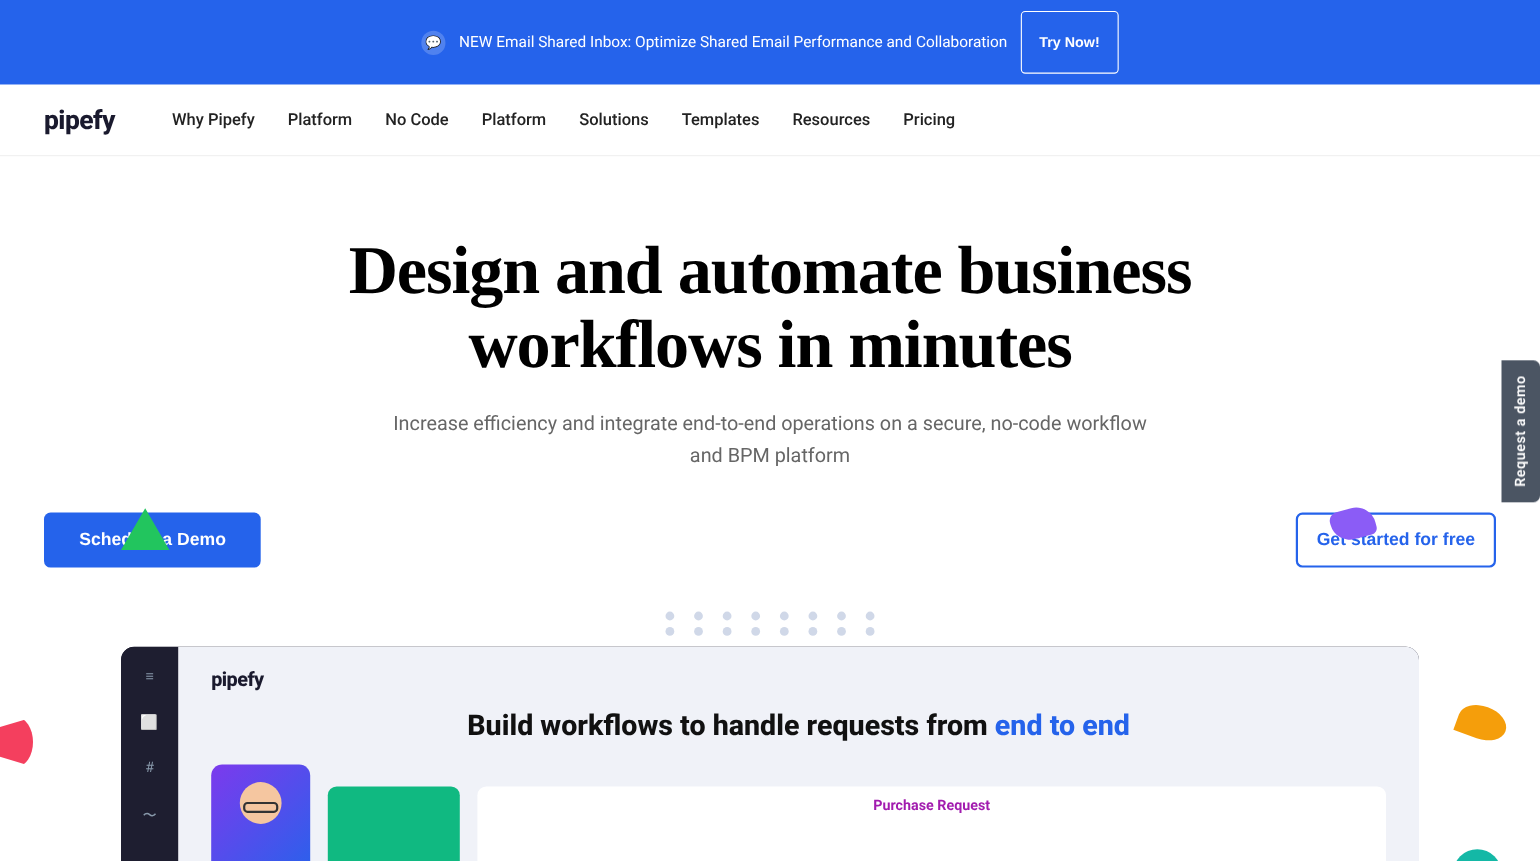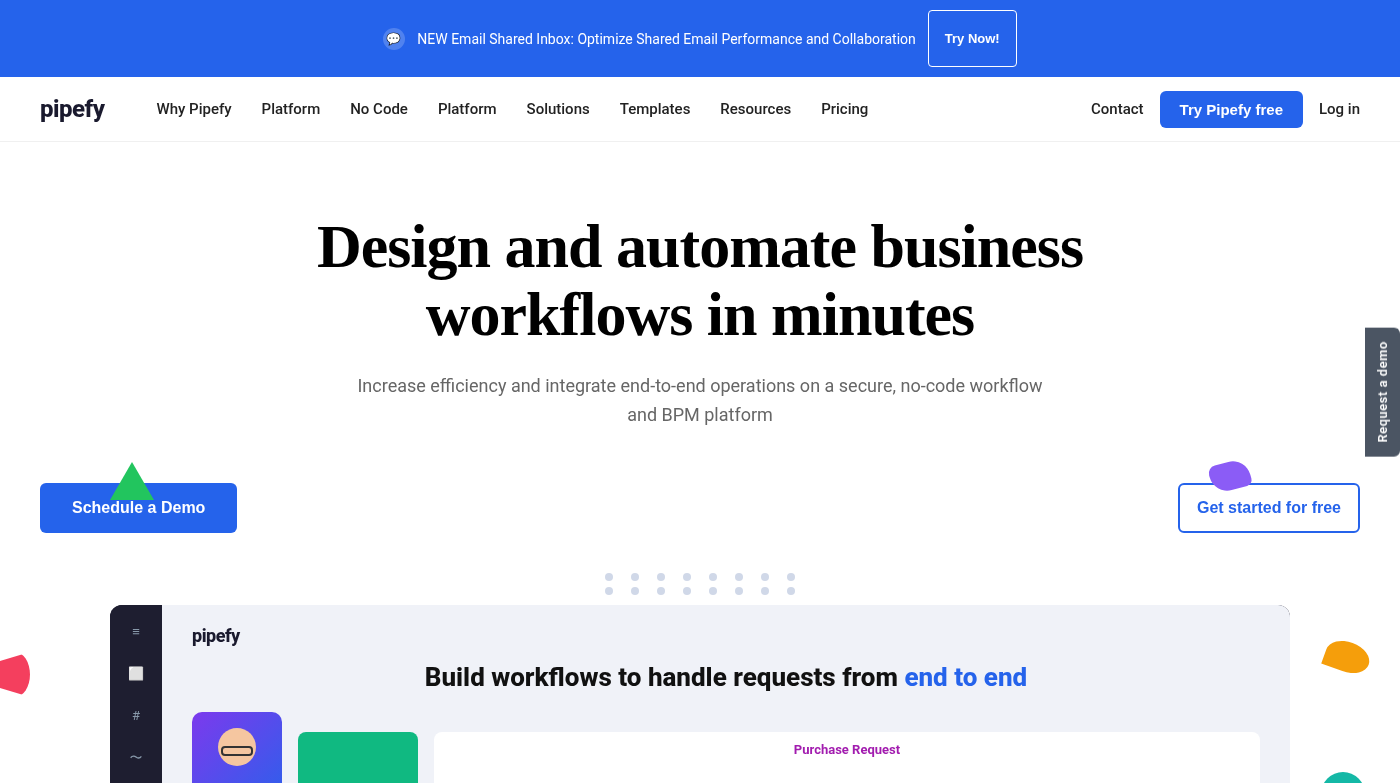--- a/index.html
+++ b/index.html
@@ -109,21 +109,21 @@
       line-height: 1.1;
       max-width: 820px;
       margin: 0 auto 24px;
       letter-spacing: -1px;
       font-family: Liberation Serif, serif;
     }
     .hero p {
       font-size: 18px;
       color: #666;
       max-width: 700px;
-      margin: 0 auto 53px;
+      margin: 0 auto 36px;
       line-height: 1.6;
     }
     .hero-buttons {
       display: flex;
       gap: 16px;
       justify-content: space-between;
       margin-bottom: 40px;
     }
     .btn-demo {
       background: #2563eb;
@@ -344,25 +344,20 @@
   <div class="logo">pipefy</div>
   <div class="nav-links">
     <span class="nav-link">Why Pipefy</span>
     <span class="nav-link">Platform</span>
     <span class="nav-link">No Code</span>
     <span class="nav-link">Platform</span>
     <span class="nav-link">Solutions</span>
     <span class="nav-link">Templates</span>
     <span class="nav-link">Resources</span>
     <span class="nav-link">Pricing</span>
-  </div>
-  <div class="nav-right">
-    <span class="nav-contact">Contact</span>
-    <button class="nav-try-btn">Try Pipefy free</button>
-    <span class="nav-login">Log in</span>
   </div>
 </nav>
 
 <section class="hero">
 
   <div class="shape-green-triangle"></div>
   <div class="shape-purple"></div>
   <div class="shape-pink"></div>
   <div class="shape-yellow"></div>
   <div class="shape-teal"></div>

